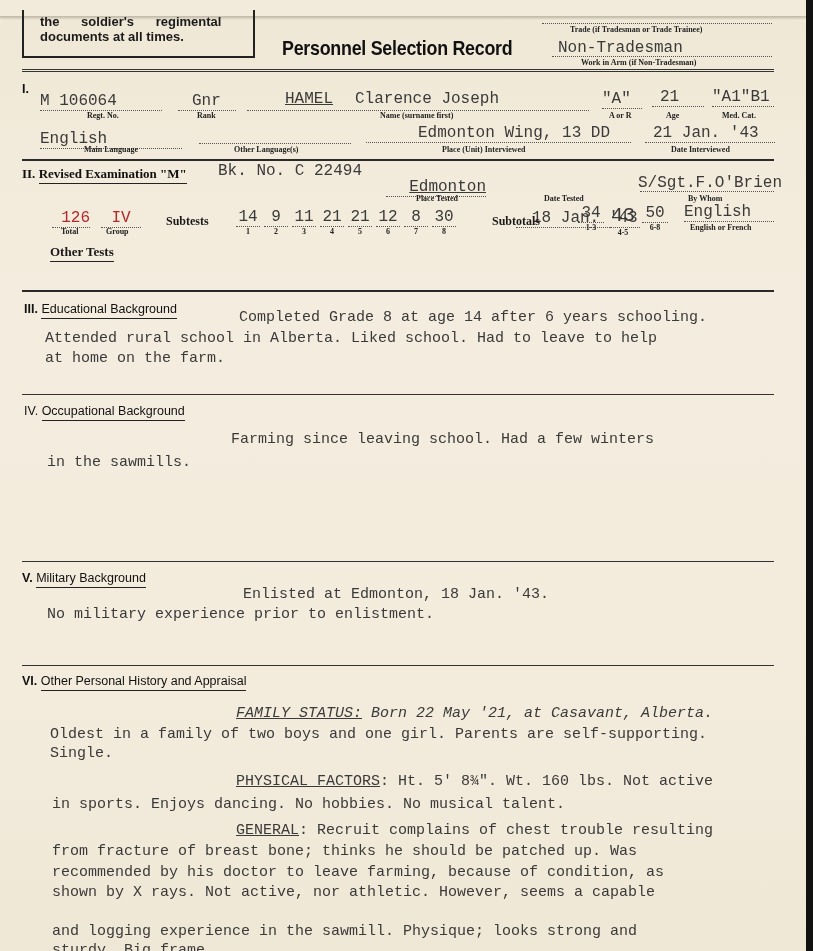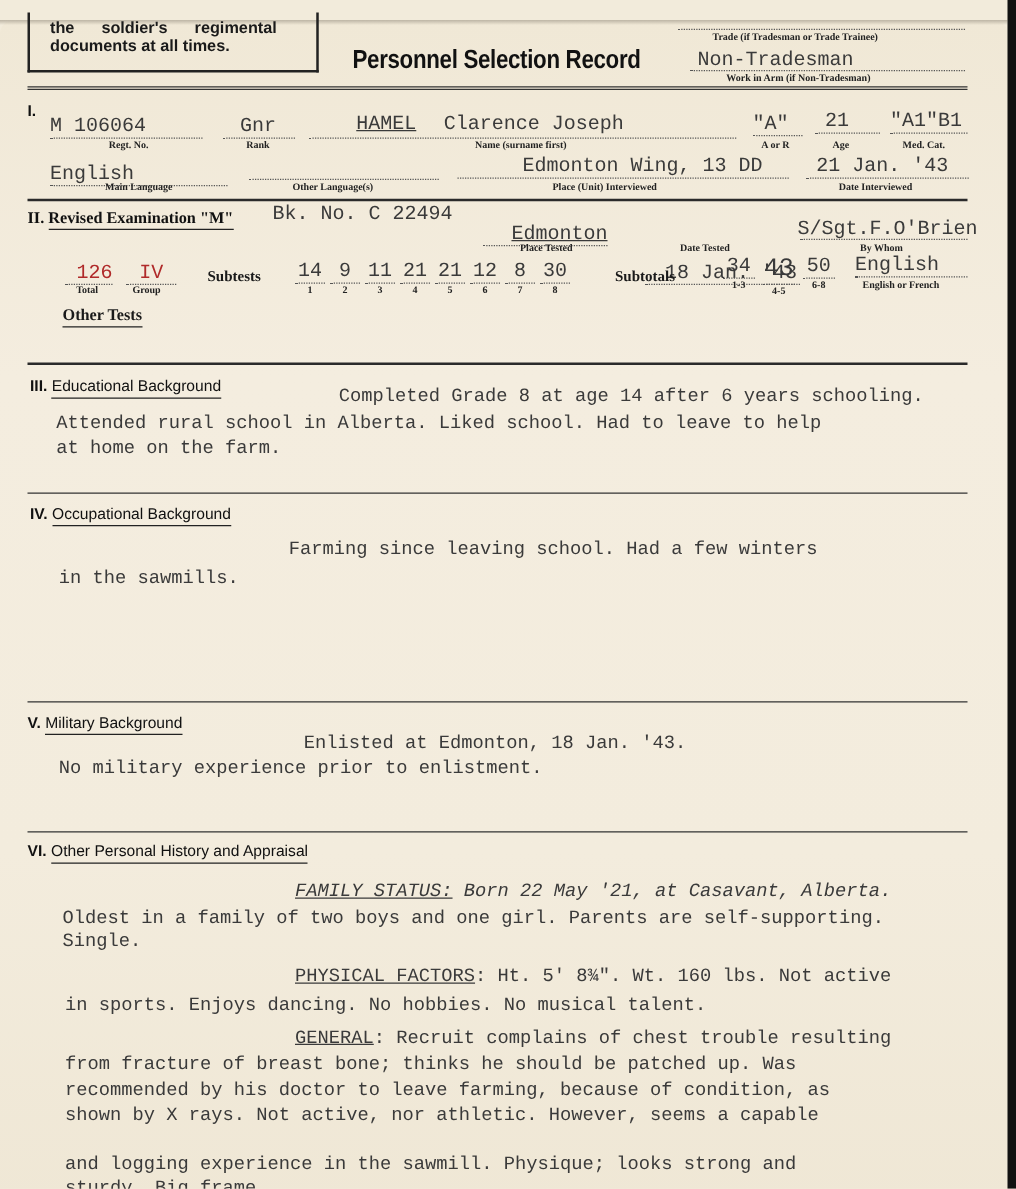--- a/index.html
+++ b/index.html
@@ -158,28 +158,28 @@
   <div class="abs lbl" style="left:690px;top:207px;">English or French</div>
 
   <div class="abs" style="left:50px;top:228px;font-weight:bold;font-size:13px;border-bottom:1.5px solid #222;padding-bottom:1px;">Other Tests</div>
 
   <div class="rule" style="top:274px;"></div>
 
   <div class="abs sec" style="left:24px;top:286px;">
     <span style="font-weight:bold;">III.</span>
     <span class="u">Educational Background</span>
   </div>
-  <div class="abs tt body-t" style="left:239px;top:292px;margin-left:32px;">Completed Grade 8 at age 14 after 6 years schooling.</div>
+  <div class="abs tt body-t" style="left:239px;top:292px;">Completed Grade 8 at age 14 after 6 years schooling.</div>
   <div class="abs tt body-t" style="left:45px;top:313px;">Attended rural school in Alberta.  Liked school.  Had to leave to help</div>
   <div class="abs tt body-t" style="left:45px;top:333px;">at home on the farm.</div>
 
   <div class="rule thin" style="top:378px;"></div>
 
   <div class="abs sec" style="left:24px;top:388px;">
-    <span style="font-weight:bold;">IV.</span>
+    <span style="font-weight:normal;">IV.</span>
     <span class="u">Occupational Background</span>
   </div>
   <div class="abs tt body-t" style="left:231px;top:414px;">Farming since leaving school.  Had a few winters</div>
   <div class="abs tt body-t" style="left:47px;top:437px;">in the sawmills.</div>
 
   <div class="rule thin" style="top:545px;"></div>
 
   <div class="abs sec" style="left:22px;top:555px;">
     <span style="font-weight:bold;">V.</span>
     <span class="u">Military Background</span>

